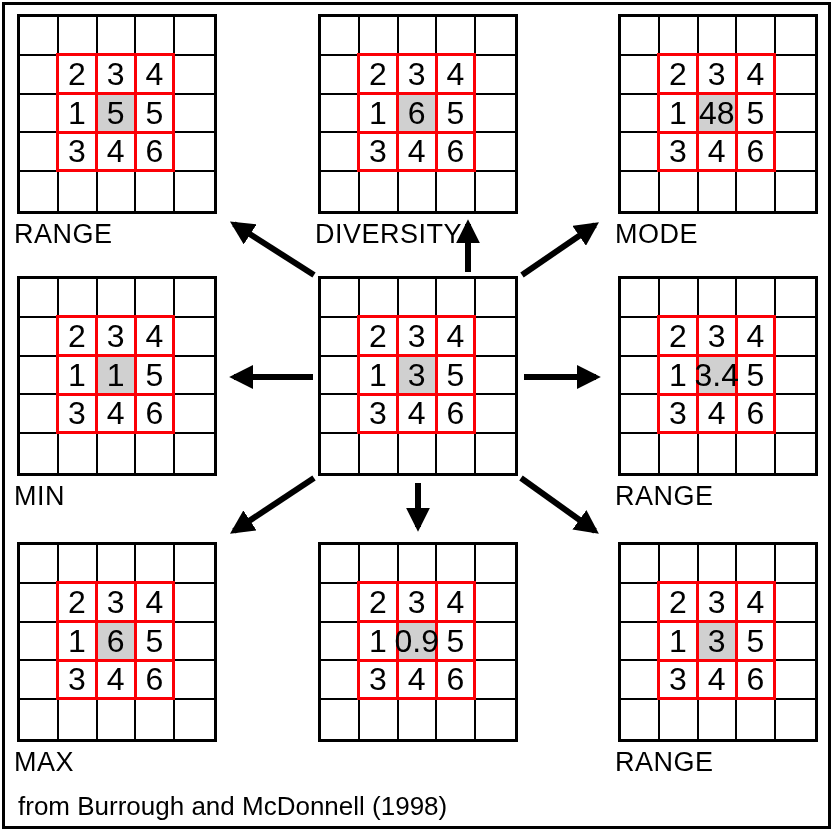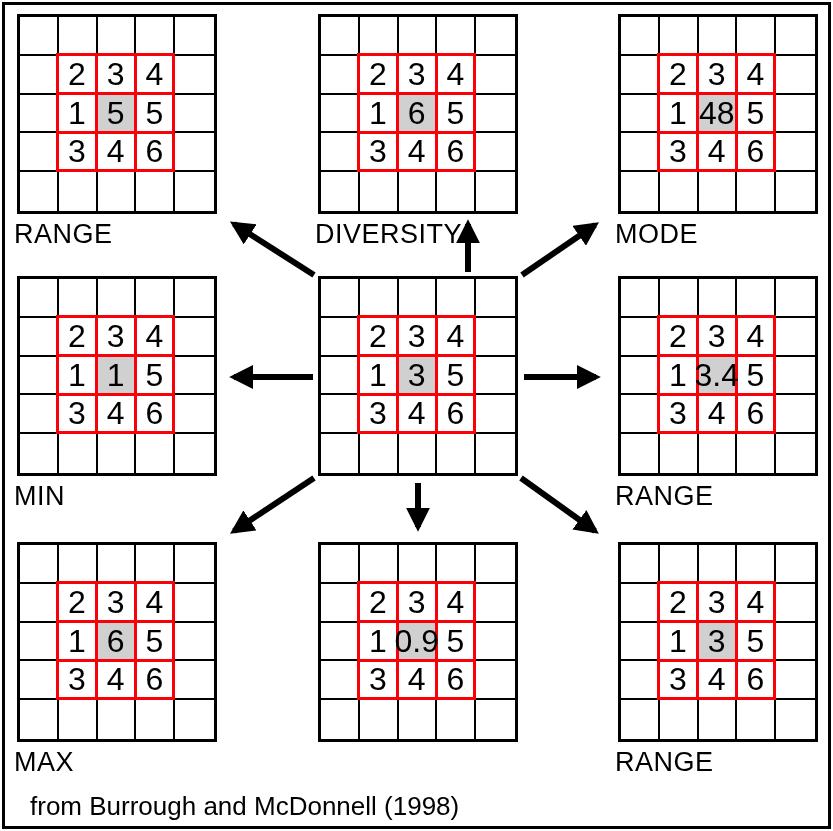--- a/index.html
+++ b/index.html
@@ -31,21 +31,21 @@
     background:#fff; display:flex; align-items:center; justify-content:center;
     font-size:32px; line-height:1;
   }
   .n3 span.focal { background:#d0d0d0; }
 
   .plabel {
     position:absolute; left:-3px; top:206px;
     font-size:27px; line-height:1.1; white-space:nowrap; letter-spacing:0.5px;
   }
 
-  .caption { position:absolute; left:18px; top:791px; font-size:26px; white-space:nowrap;margin-left:12px; }
+  .caption { position:absolute; left:18px; top:791px; font-size:26px; white-space:nowrap; }
 
   svg.arrows { position:absolute; left:0; top:0; pointer-events:none; }
   svg.arrows line { stroke:#000; stroke-width:6; }
   svg.arrows #ah path { fill:#000; }
 </style>
 </head>
 <body>
 
 <div class="frame"></div>
 

